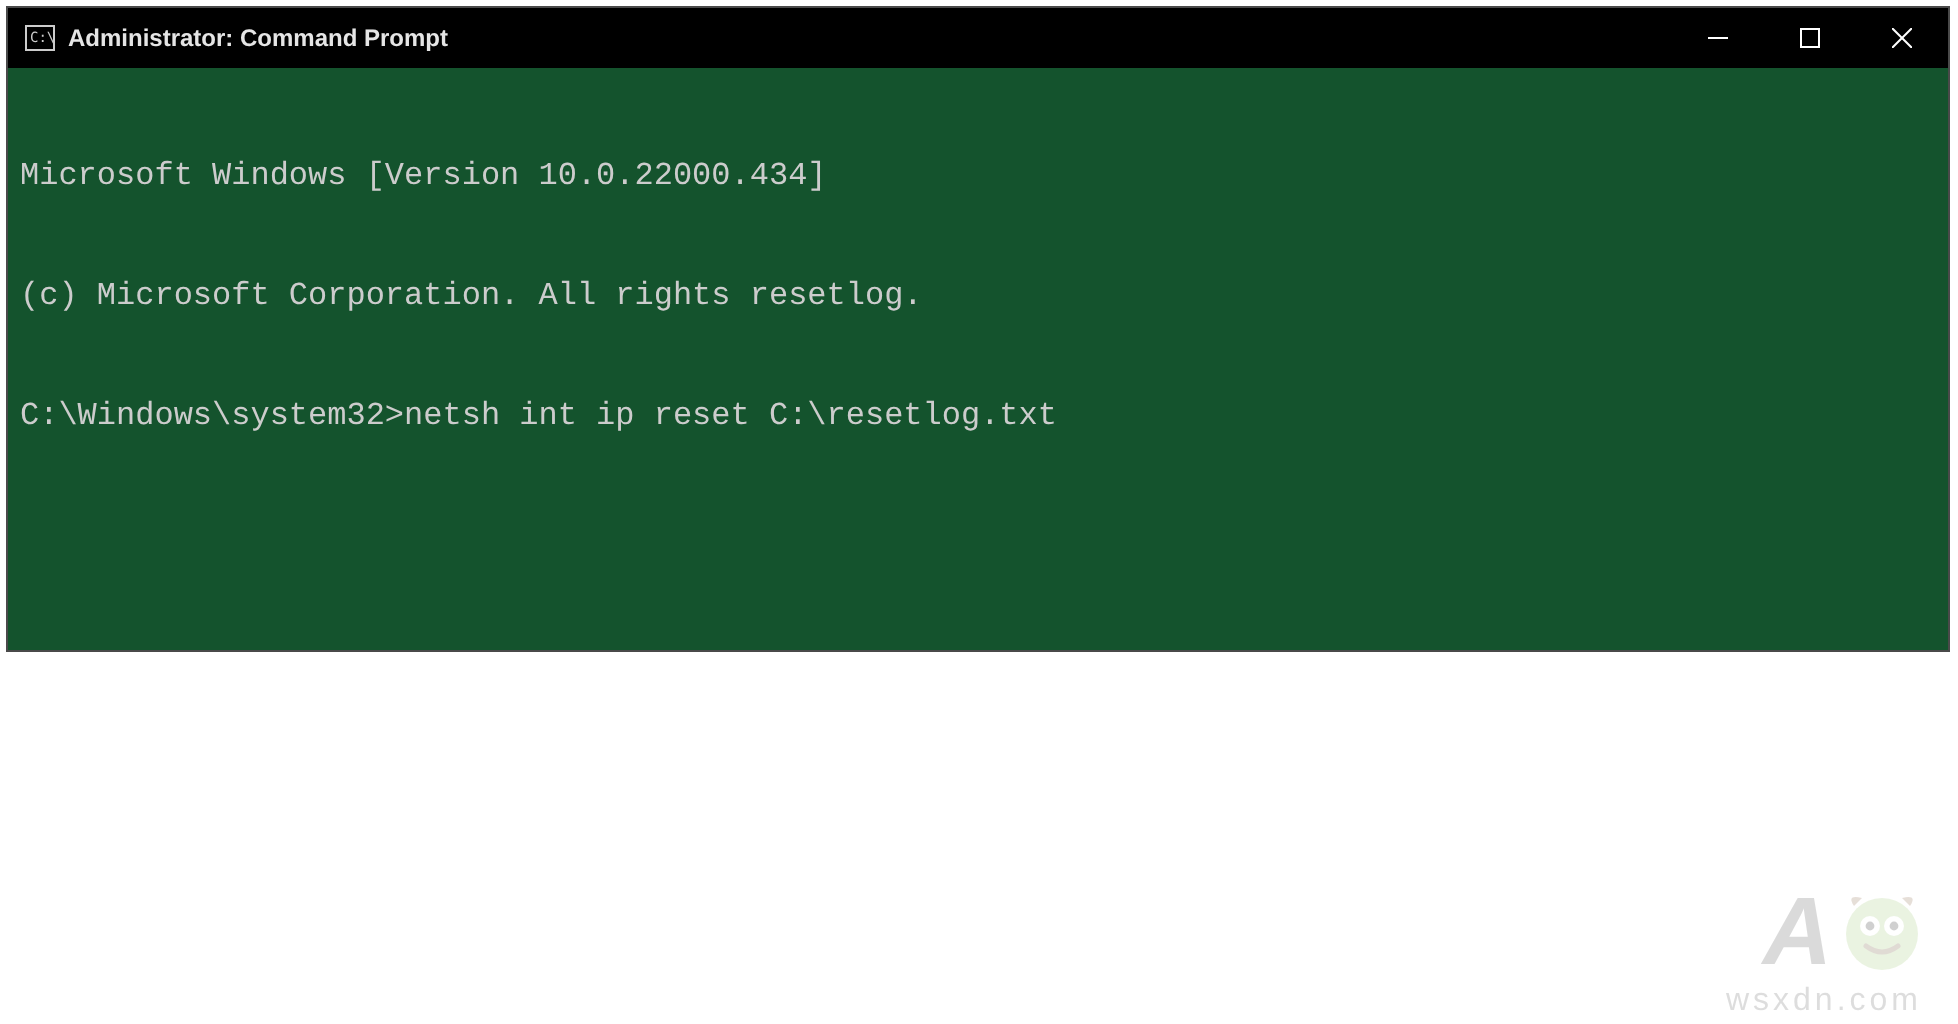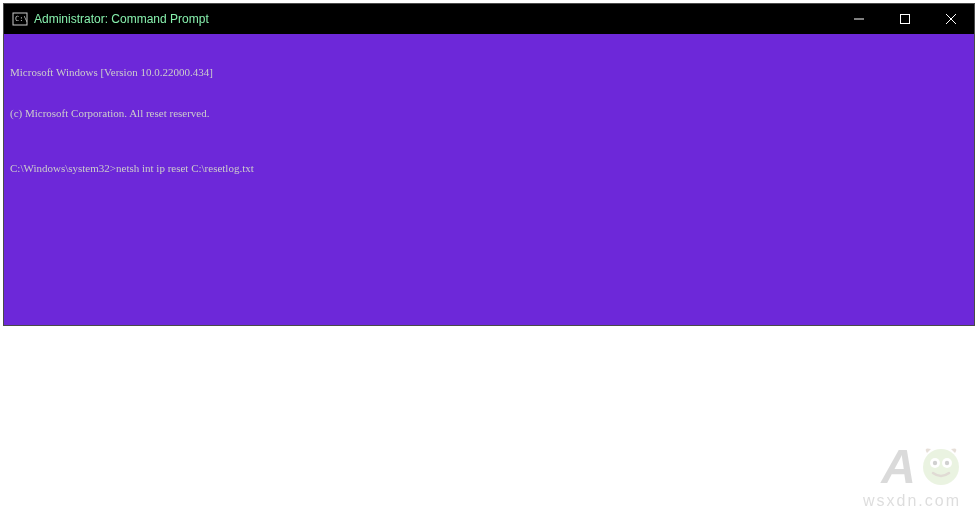--- a/index.html
+++ b/index.html
@@ -44,57 +44,56 @@
       height: 16px;
       display: flex;
       align-items: center;
       justify-content: center;
     }
     .titlebar-icon svg {
       width: 16px;
       height: 16px;
     }
     .titlebar-title {
-      color: #86efac;
+      color: #e5e5e5;
       font-size: 12px;
-      font-weight: 400;
+      font-weight: 700;
     }
     .titlebar-controls {
       display: flex;
       height: 100%;
     }
     .titlebar-btn {
       width: 46px;
       height: 100%;
       display: flex;
       align-items: center;
       justify-content: center;
       color: #ffffff;
       cursor: pointer;
     }
     .titlebar-btn svg {
       width: 10px;
       height: 10px;
     }
     .terminal-body {
       flex: 1;
-      background: #6d28d9;
+      background: #14532d;
       padding: 4px 6px;
-      font-family: Liberation Serif, serif;
-      font-size: 11px;
+      font-family: Liberation Mono, monospace;
+      font-size: 16px;
       line-height: 1.25;
       color: #cccccc;
       white-space: pre;
       overflow: hidden;
     }
     .terminal-line {
       display: block;
     }
     .prompt-line {
-      margin-top: 14px;
     }
     .watermark {
       position: absolute;
       right: 14px;
       bottom: 18px;
       display: flex;
       align-items: center;
       gap: 2px;
       opacity: 0.18;
       font-family: Arial, sans-serif;
@@ -151,21 +150,21 @@
       <div class="titlebar-btn close-btn">
         <svg viewBox="0 0 10 10">
             <line x1="0" y1="0" x2="10" y2="10" stroke="#fff" stroke-width="1"></line>
             <line x1="10" y1="0" x2="0" y2="10" stroke="#fff" stroke-width="1"></line>
           </svg>
       </div>
     </div>
   </div>
   <div class="terminal-body">
     <span class="terminal-line">Microsoft Windows [Version 10.0.22000.434]</span>
-    <span class="terminal-line">(c) Microsoft Corporation. All reset reserved.</span>
+    <span class="terminal-line">(c) Microsoft Corporation. All rights resetlog.</span>
     <span class="terminal-line prompt-line"><span>C:\Windows\system32&gt;</span><span>netsh int ip reset C:\resetlog.txt</span></span>
   </div>
 </div>
 
 <div class="watermark">
   <span class="watermark-text">A</span>
   <span class="watermark-face">
     <svg viewBox="0 0 48 48">
       <circle cx="24" cy="24" r="18" fill="#8fbf5f"></circle>
       <circle cx="18" cy="20" r="5" fill="#fff"></circle>

